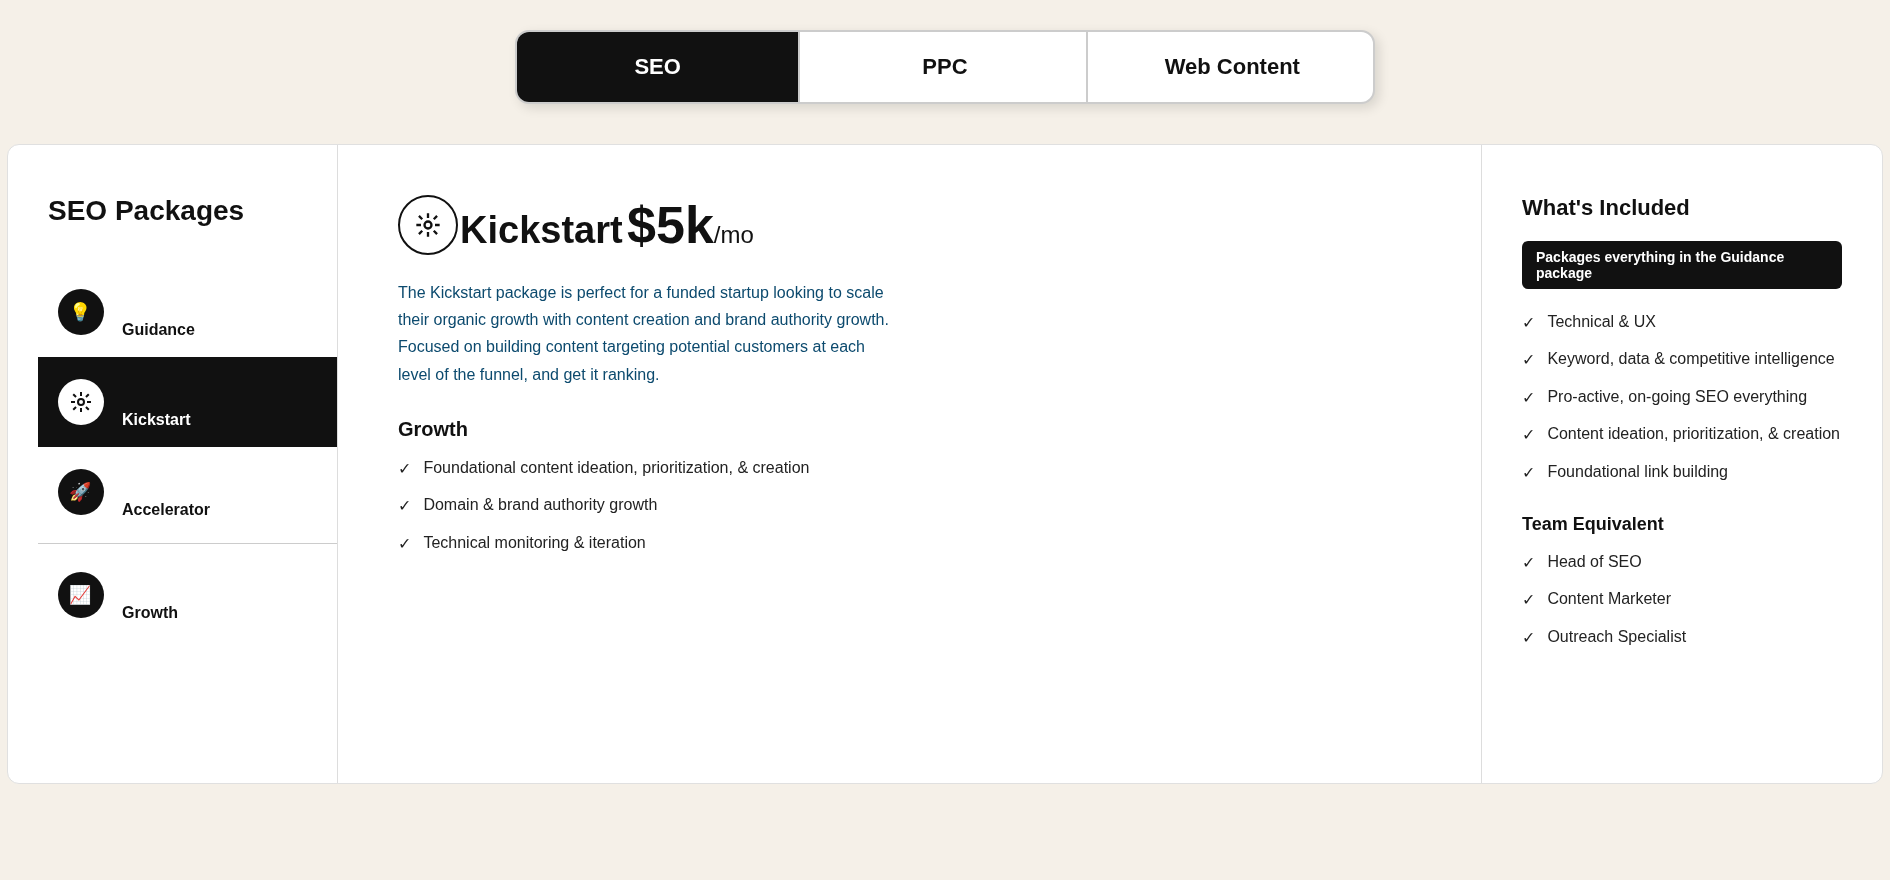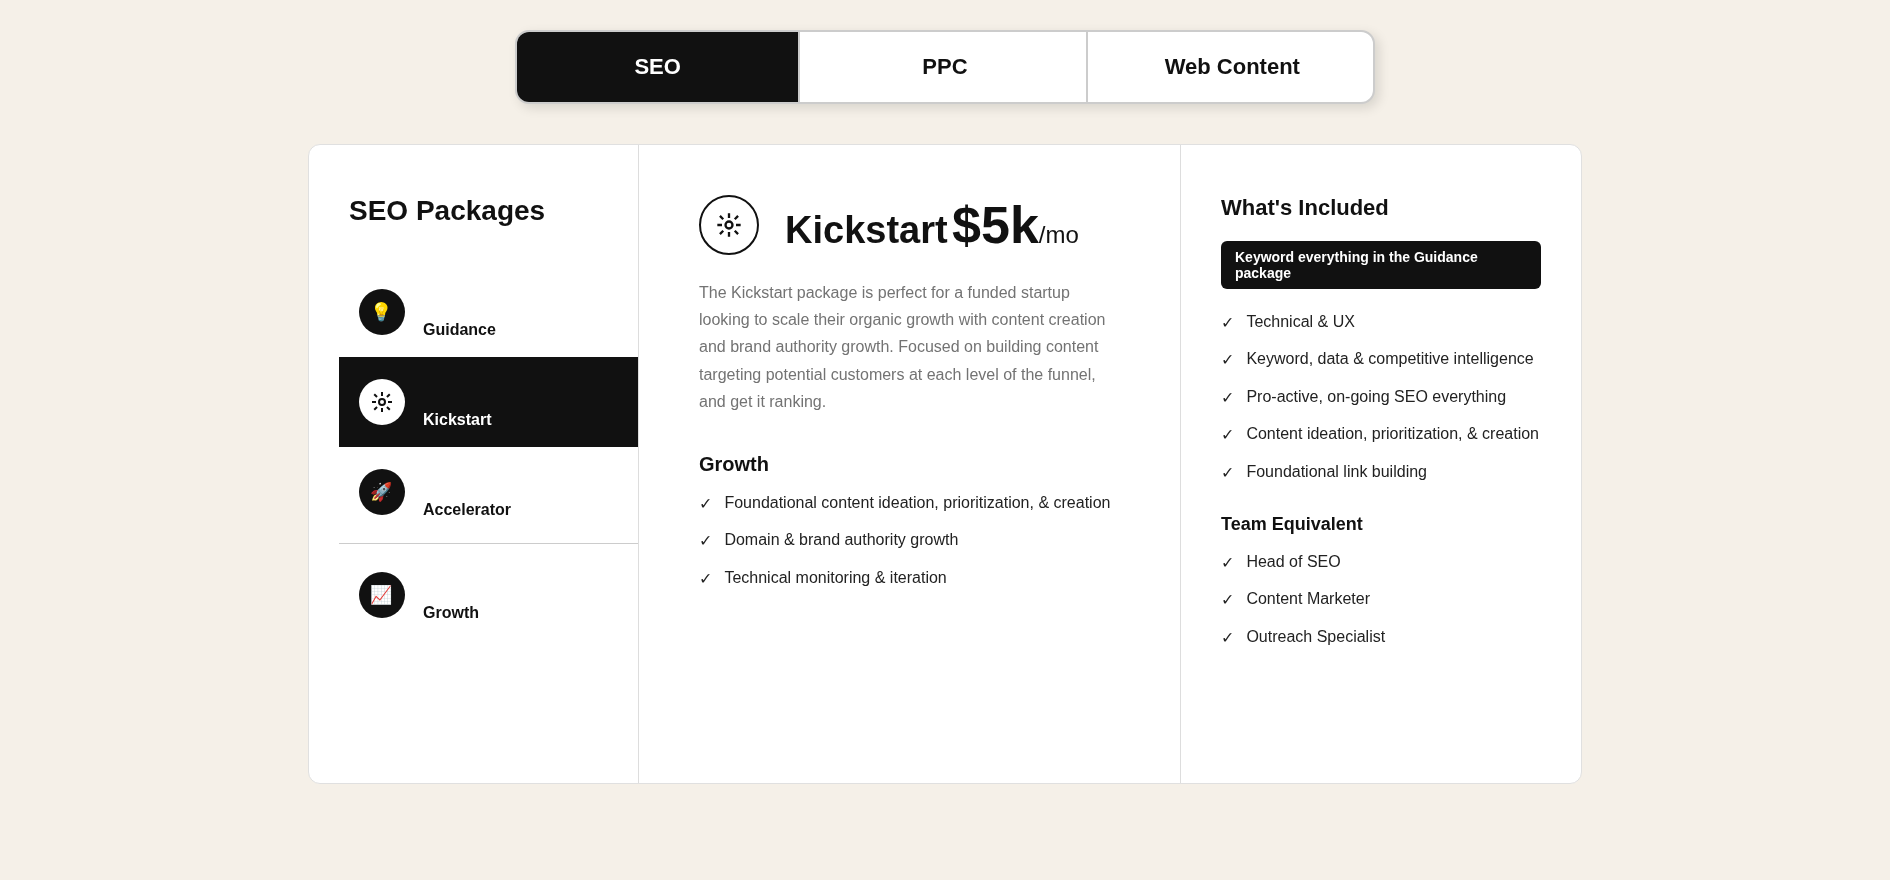--- a/index.html
+++ b/index.html
@@ -37,21 +37,21 @@
     }
     .tab-btn:last-child { border-right: none; }
     .tab-btn.active {
       background: #111;
       color: #fff;
     }
 
     
     .main-content {
       background: #fff;
-      width: 1274px;
+      width: 1876px;
       margin-top: 40px;
       border-radius: 12px;
       display: flex;
       min-height: 640px;
       overflow: hidden;
       border: 1px solid #e0e0e0;
     }
 
     
     .sidebar {
@@ -115,21 +115,21 @@
 
     
     .detail-area {
       flex: 1;
       padding: 50px 60px;
       border-right: 1px solid #ddd;
     }
     .package-header {
       display: flex;
       align-items: center;
-      gap: 26px;
+      gap: 2px;
       margin-bottom: 24px;
     }
     .package-icon {
       width: 60px;
       height: 60px;
       border-radius: 50%;
       border: 2px solid #111;
       display: flex;
       align-items: center;
       justify-content: center;
@@ -147,22 +147,22 @@
       color: #111;
     }
     .package-price-unit {
       font-size: 24px;
       font-weight: 500;
       color: #111;
     }
     .package-description {
       font-size: 16px;
       line-height: 1.7;
-      color: #737373;
-      margin-bottom: 38px;
+      color: #0c4a6e;
+      margin-bottom: 30px;
       max-width: 500px;
     }
     .focus-title {
       font-size: 20px;
       font-weight: 800;
       margin-bottom: 16px;
       color: #111;
     }
     .check-list {
       list-style: none;
@@ -284,21 +284,21 @@
       </li>
       <li>
         <span class="check-icon">✓</span>
         <span>Technical monitoring &amp; iteration</span>
       </li>
     </ul>
   </div>
 
   <div class="included-panel">
     <div class="included-title">What's Included</div>
-    <div class="included-badge">Keyword everything in the Guidance package</div>
+    <div class="included-badge">Packages everything in the Guidance package</div>
 
     <ul class="check-list">
       <li>
         <span class="check-icon">✓</span>
         <span>Technical &amp; UX</span>
       </li>
       <li>
         <span class="check-icon">✓</span>
         <span>Keyword, data &amp; competitive intelligence</span>
       </li>

